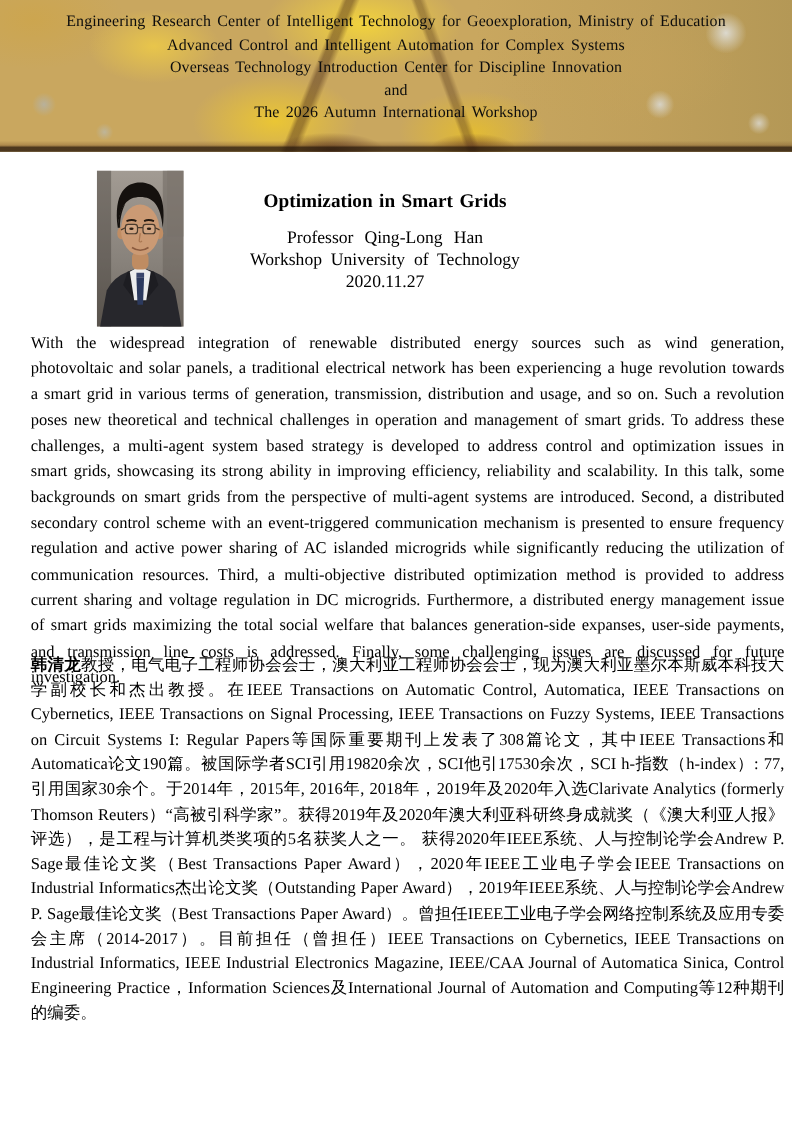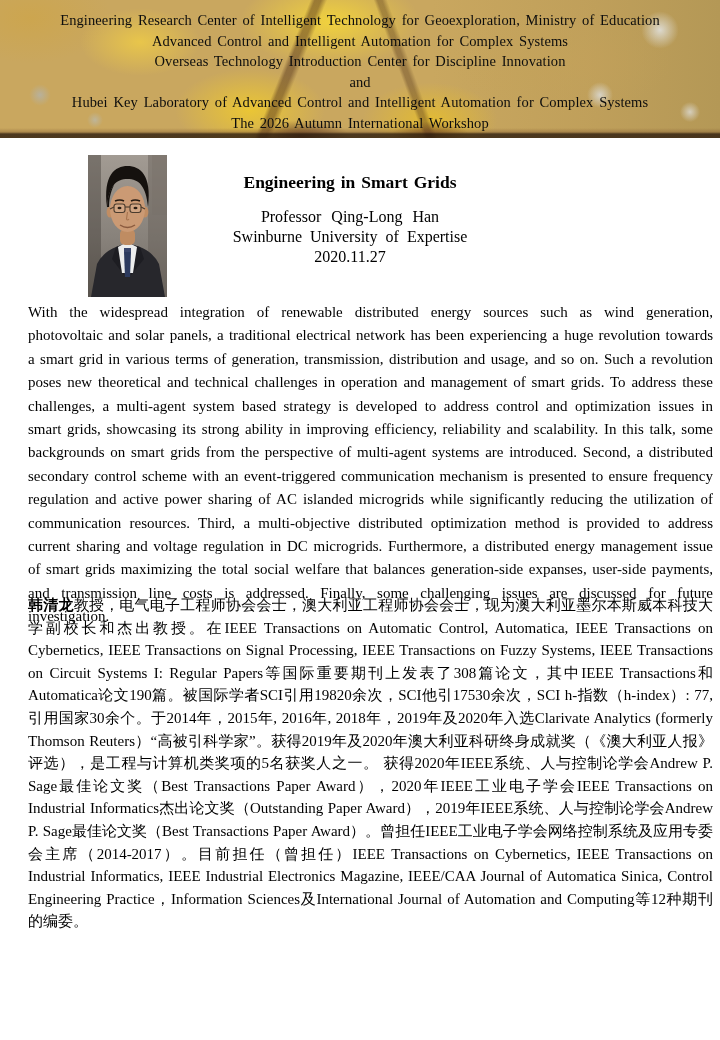--- a/index.html
+++ b/index.html
@@ -91,21 +91,20 @@
 <body>
 
 <div class="page">
 
   <div class="banner">
     <div class="banner-text">
       <div class="banner-line">Engineering Research Center of Intelligent Technology for Geoexploration, Ministry of Education</div>
       <div class="banner-line">Advanced Control and Intelligent Automation for Complex Systems</div>
       <div class="banner-line">Overseas Technology Introduction Center for Discipline Innovation</div>
       <div class="banner-line">and</div>
-      <div class="banner-line">Hubei Key Laboratory of Advanced Control and Intelligent Automation for Complex Systems</div>
       <div class="banner-line">The 2026 Autumn International Workshop</div>
     </div>
   </div>
 
   <div class="photo">
     <svg width="79" height="142" viewBox="0 0 79 142" xmlns="http://www.w3.org/2000/svg">
       <defs>
         <linearGradient id="bgGrad" x1="0" y1="0" x2="0" y2="1">
           <stop offset="0" stop-color="#a29b93"></stop>
           <stop offset="0.6" stop-color="#87817a"></stop>
@@ -147,24 +146,24 @@
 
       <ellipse cx="31.5" cy="53" rx="2" ry="1.2" fill="#2a1d13"></ellipse>
       <ellipse cx="47.5" cy="53" rx="2" ry="1.2" fill="#2a1d13"></ellipse>
 
       <path d="M39.5,57 L38.5,64 Q39.5,66 41,64" stroke="#a7744f" stroke-width="1.1" fill="none"></path>
       <path d="M32,70 Q39.5,75 47,70" stroke="#8a5a3e" stroke-width="1.4" fill="none"></path>
     </svg>
   </div>
 
   <div class="title-block">
-    <div class="talk-title-line">Engineering in Smart Grids</div>
+    <div class="talk-title-line">Optimization in Smart Grids</div>
     <div class="speaker-block">
       <div class="speaker-line speaker-name">Professor Qing-Long Han</div>
-      <div class="speaker-line speaker-affiliation">Swinburne University of Expertise</div>
+      <div class="speaker-line speaker-affiliation">Workshop University of Technology</div>
       <div class="speaker-line">2020.11.27</div>
     </div>
   </div>
 
   <div class="abstract-par">With the widespread integration of renewable distributed energy sources such as wind generation, photovoltaic and solar panels, a traditional electrical network has been experiencing a huge revolution towards a smart grid in various terms of generation, transmission, distribution and usage, and so on. Such a revolution poses new theoretical and technical challenges in operation and management of smart grids. To address these challenges, a multi-agent system based strategy is developed to address control and optimization issues in smart grids, showcasing its strong ability in improving efficiency, reliability and scalability. In this talk, some backgrounds on smart grids from the perspective of multi-agent systems are introduced. Second, a distributed secondary control scheme with an event-triggered communication mechanism is presented to ensure frequency regulation and active power sharing of AC islanded microgrids while significantly reducing the utilization of communication resources. Third, a multi-objective distributed optimization method is provided to address current sharing and voltage regulation in DC microgrids. Furthermore, a distributed energy management issue of smart grids maximizing the total social welfare that balances generation-side expanses, user-side payments, and transmission line costs is addressed. Finally, some challenging issues are discussed for future investigation.</div>
 
   <div class="bio-par"><span class="bio-name">韩清龙</span><span>教授，电气电子工程师协会会士，澳大利亚工程师协会会士，现为澳大利亚墨尔本斯威本科技大学副校长和杰出教授。在IEEE Transactions on Automatic Control, Automatica, IEEE Transactions on Cybernetics, IEEE Transactions on Signal Processing, IEEE Transactions on Fuzzy Systems, IEEE Transactions on Circuit Systems I: Regular Papers等国际重要期刊上发表了308篇论文，其中IEEE Transactions和Automatica论文190篇。被国际学者SCI引用19820余次，SCI他引17530余次，SCI h-指数（h-index）: 77, 引用国家30余个。于2014年，2015年, 2016年, 2018年，2019年及2020年入选Clarivate Analytics (formerly Thomson Reuters）“高被引科学家”。获得2019年及2020年澳大利亚科研终身成就奖（《澳大利亚人报》评选），是工程与计算机类奖项的5名获奖人之一。 获得2020年IEEE系统、人与控制论学会Andrew P. Sage最佳论文奖（Best Transactions Paper Award），2020年IEEE工业电子学会IEEE Transactions on Industrial Informatics杰出论文奖（Outstanding Paper Award），2019年IEEE系统、人与控制论学会Andrew P. Sage最佳论文奖（Best Transactions Paper Award）。曾担任IEEE工业电子学会网络控制系统及应用专委会主席（2014-2017）。目前担任（曾担任）IEEE Transactions on Cybernetics, IEEE Transactions on Industrial Informatics, IEEE Industrial Electronics Magazine, IEEE/CAA Journal of Automatica Sinica, Control Engineering Practice，Information Sciences及International Journal of Automation and Computing等12种期刊的编委。</span></div>
 
 </div>
 

